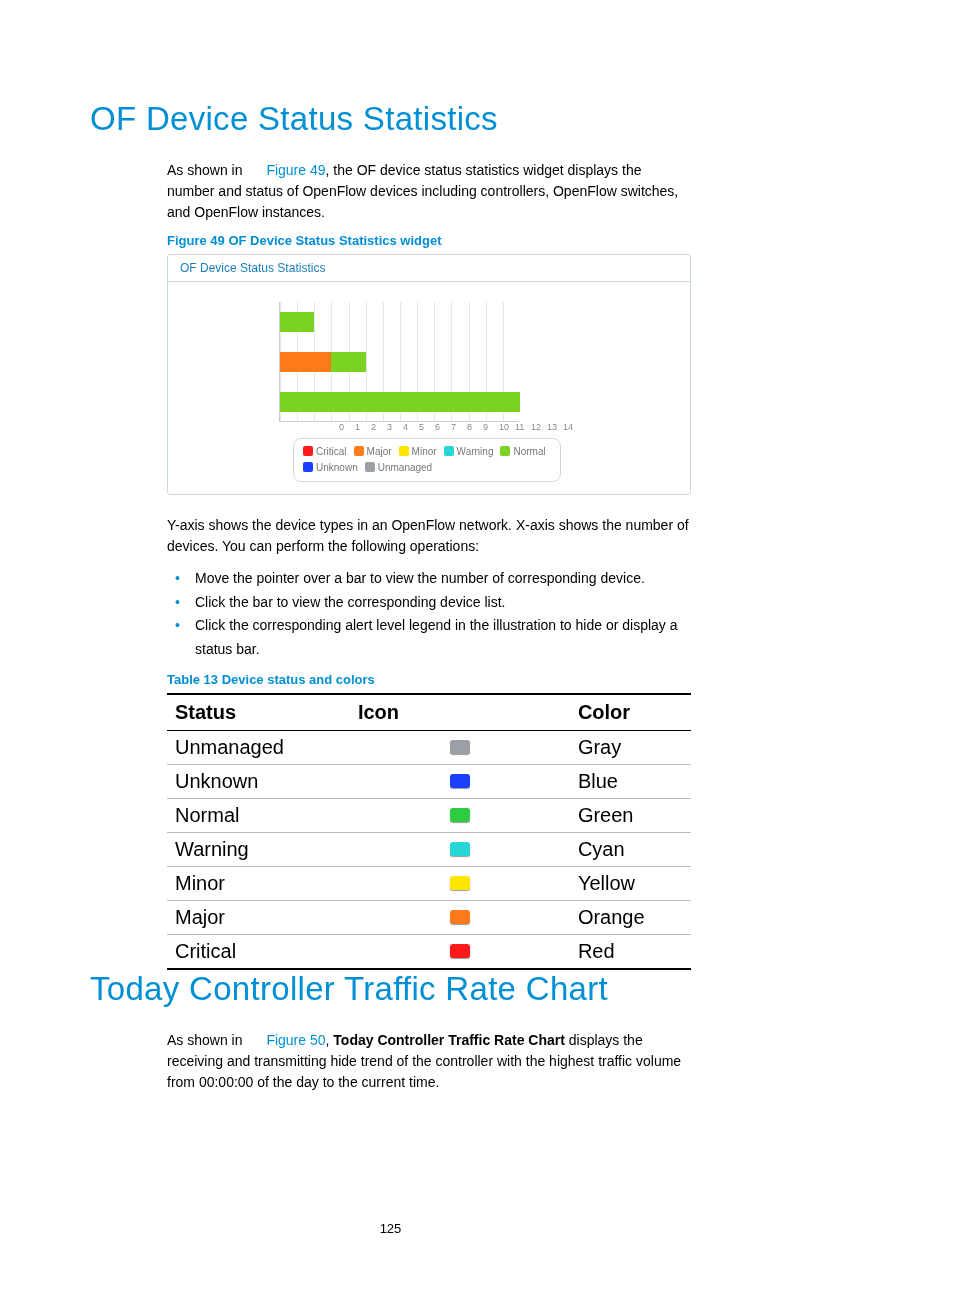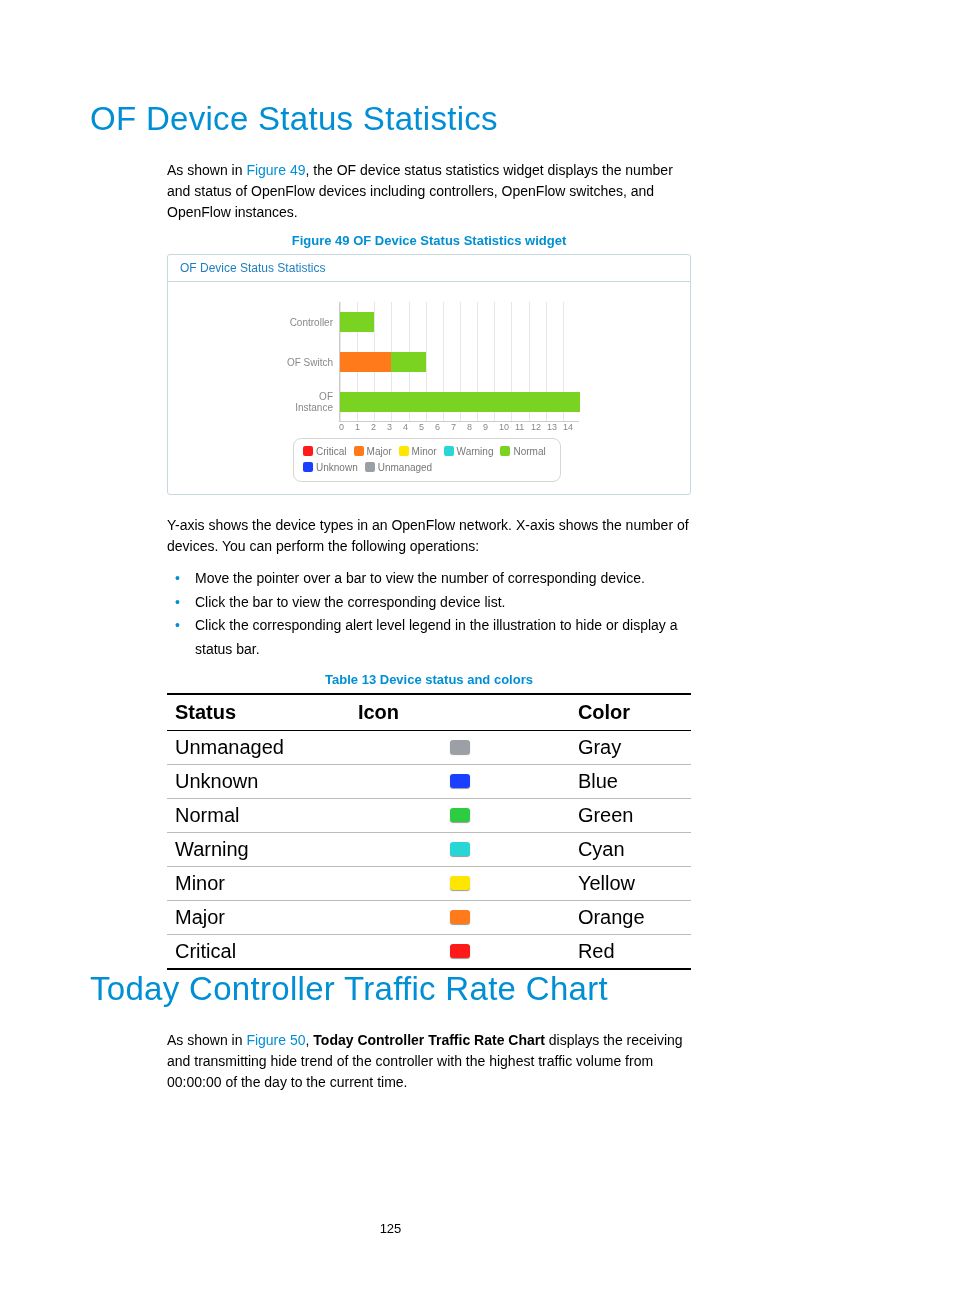--- a/index.html
+++ b/index.html
@@ -20,27 +20,26 @@
   h1.heading1 {
     color: #008fd4;
     font-weight: 300;
     font-size: 33px;
     margin: 0 0 22px 0;
     letter-spacing: 0.3px;
   }
   .h1-second { margin-top: 50px; }
   .body-indent { margin-left: 77px; }
   p.body { font-size: 14px; line-height: 1.5; margin: 0 0 10px 0; }
-  a.xref, span.xref { color: #008fd4; text-decoration: none; }
+  a.xref, span.xref { color: #008fd4; text-decoration: none; margin-left: 20px; }
   .caption {
     color: #008fd4;
     font-weight: 600;
     font-size: 13px;
     margin: 10px 0 6px 0;
-    text-align: center;
   }
   ul.bullets { margin: 4px 0 10px 0; padding: 0; list-style: none; }
   ul.bullets li {
     position: relative;
     font-size: 14px;
     line-height: 1.7;
     padding-left: 28px;
   }
   ul.bullets li::before {
     content: "•";
@@ -144,25 +143,20 @@
       <span>As shown in </span><span class="xref">Figure 49</span><span>, the OF device status statistics widget displays the number and status of OpenFlow devices including controllers, OpenFlow switches, and OpenFlow instances.</span>
     </p>
 
     <div class="caption">Figure 49 OF Device Status Statistics widget</div>
 
     <div class="figure-box">
       <div class="figure-header">OF Device Status Statistics</div>
       <div class="figure-body">
         <div class="chart-wrap">
           <div class="chart">
-            <div class="ylabels" id="ylabels">
-                <div class="ylab">Controller</div>
-                <div class="ylab">OF Switch</div>
-                <div class="ylab">OF Instance</div>
-              </div>
             <div class="plot" id="plot">
                 <div class="bar-row" style="top: 10px;">
                   <div class="seg" style="width: 34.2857px; background: rgb(123, 211, 33);"></div>
                 </div>
                 <div class="bar-row" style="top: 50px;">
                   <div class="seg" style="width: 51.4286px; background: rgb(255, 122, 26);"></div>
                   <div class="seg" style="width: 34.2857px; background: rgb(123, 211, 33);"></div>
                 </div>
                 <div class="bar-row" style="top: 90px;">
                   <div class="seg" style="width: 240px; background: rgb(123, 211, 33);"></div>

